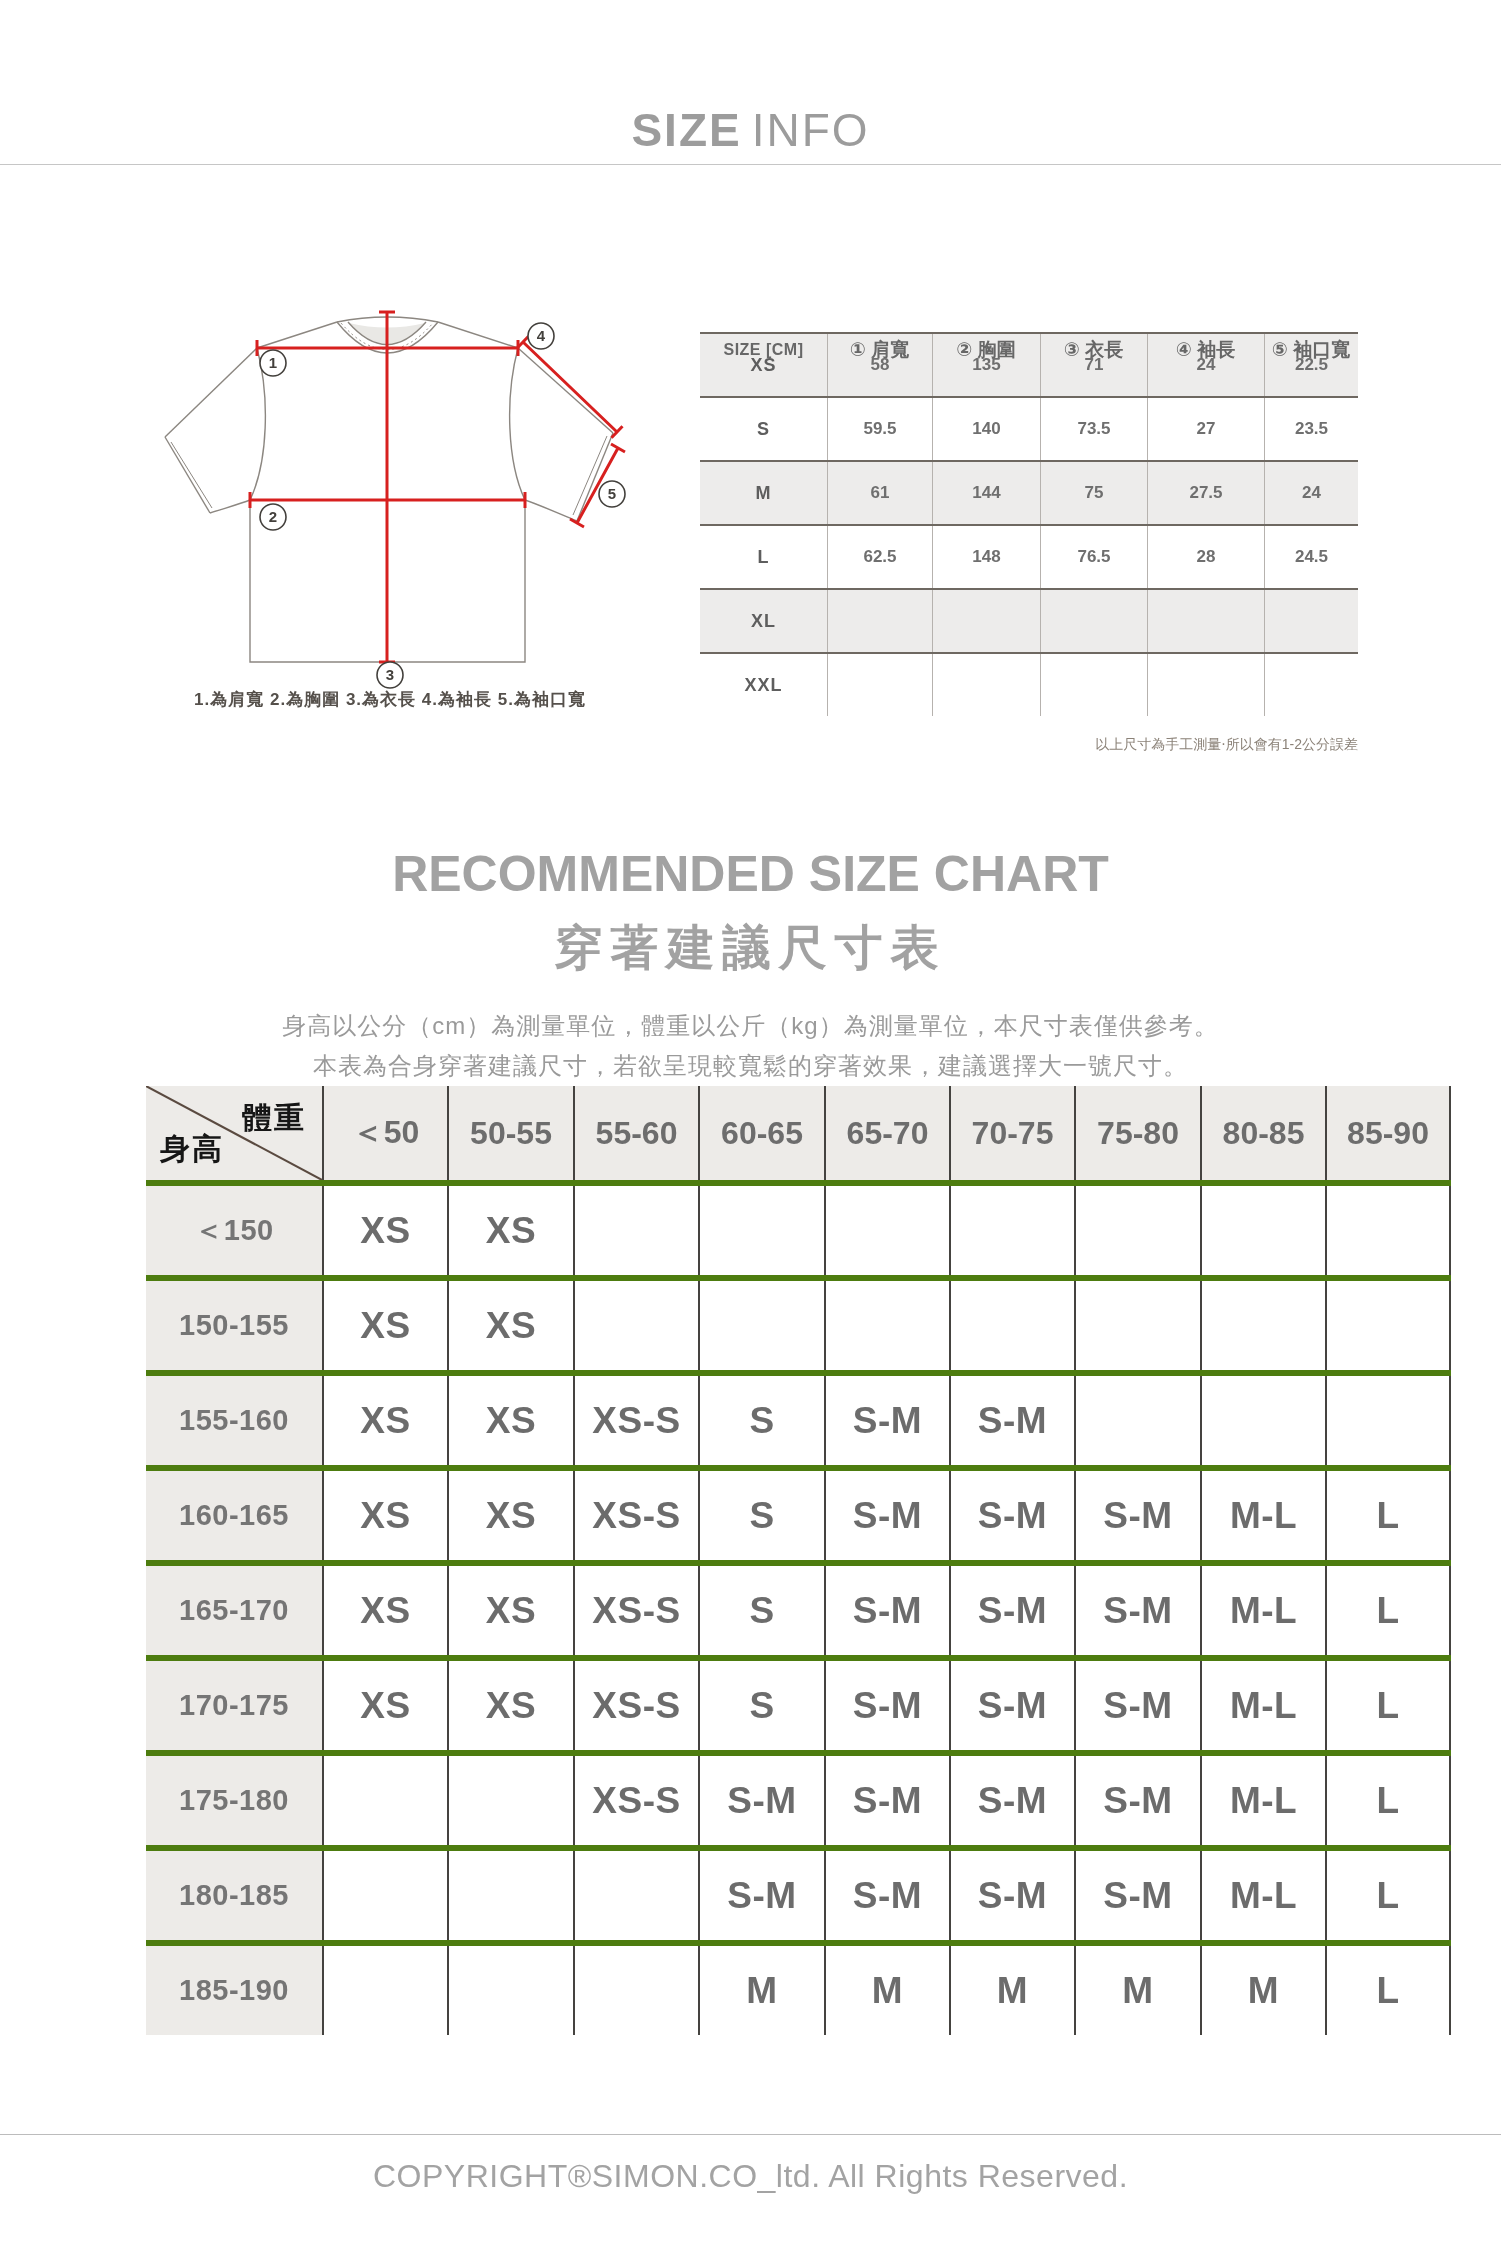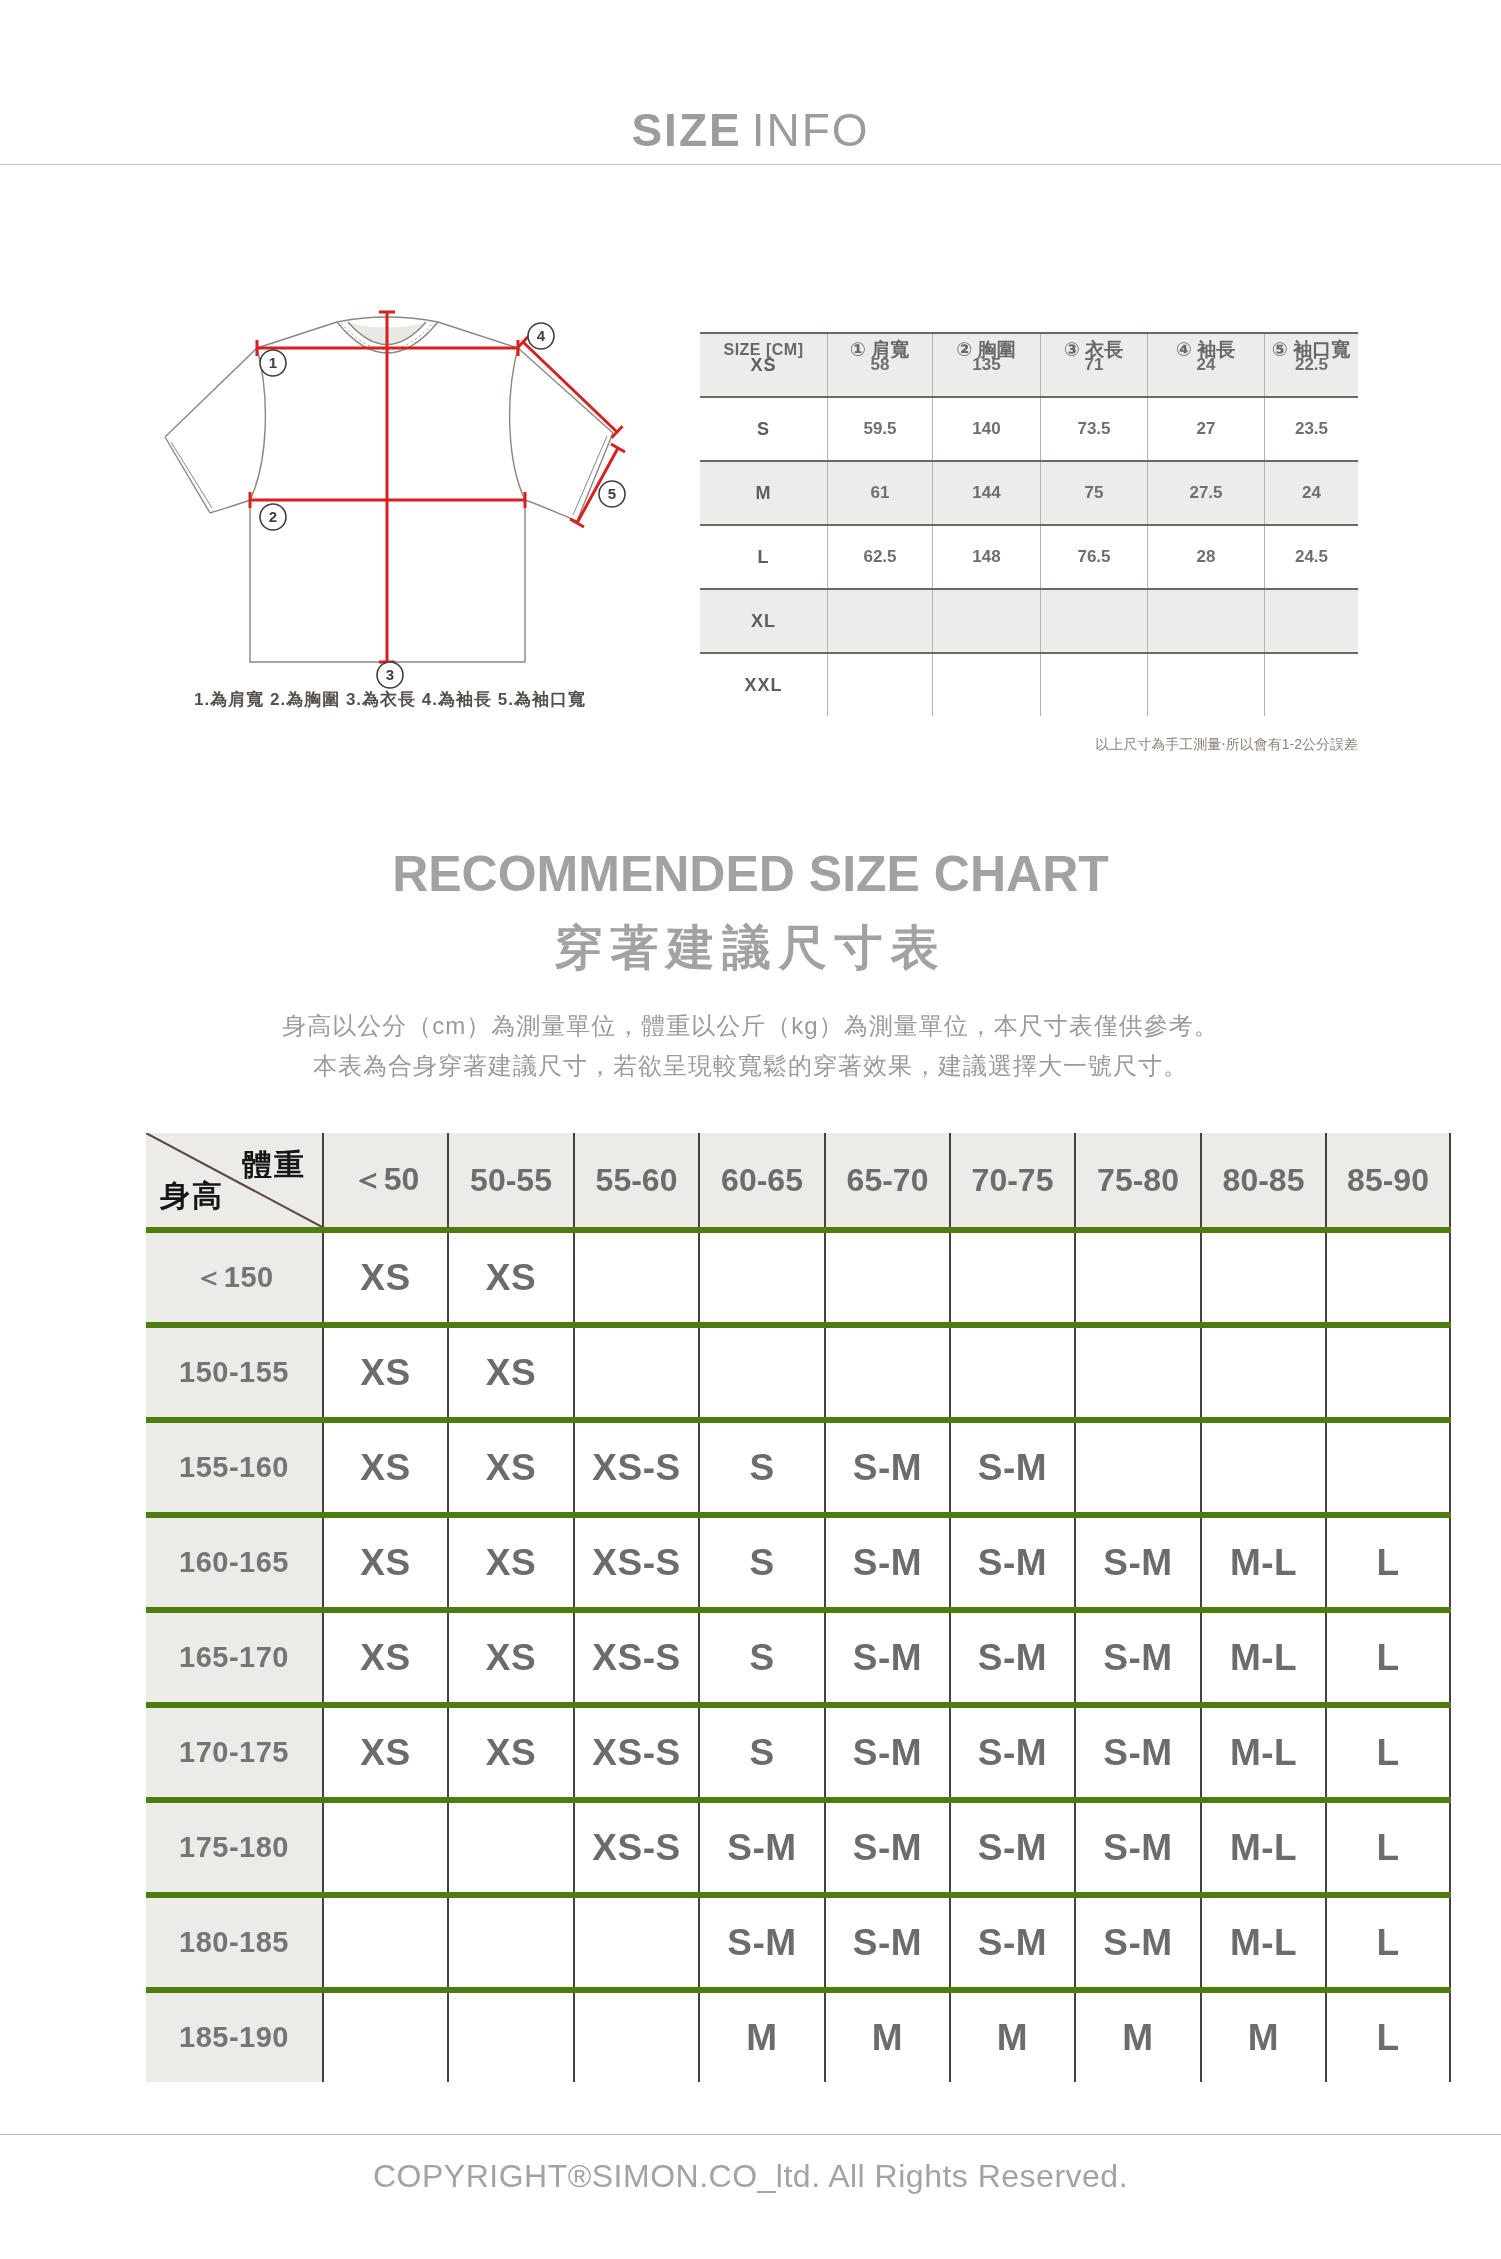--- a/index.html
+++ b/index.html
@@ -37,21 +37,21 @@
   .rec-title-en{position:absolute;top:845px;left:0;width:100%;text-align:center;
     font-size:50px;font-weight:700;color:#a2a2a2;letter-spacing:0px;}
   .rec-title-zh{position:absolute;top:916px;left:0;width:100%;text-align:center;
     font-size:48px;font-weight:600;color:#a2a2a2;letter-spacing:8px;}
   .rec-desc{position:absolute;left:0;width:100%;text-align:center;
     font-size:24px;color:#9a9a9a;font-weight:400;letter-spacing:1px;}
   .rec-desc.d1{top:1010px;}
   .rec-desc.d2{top:1050px;}
 
   
-  .rectable{position:absolute;left:100px;top:1133px;width:1305px;padding-left:46px;}
+  .rectable{position:absolute;left:100px;top:1086px;width:1305px;padding-left:46px;}
   .rt-row{display:grid;grid-template-columns:176px 125px 126px 125px 126px 125px 125px 126px 125px 126px;}
   .rt-header .rt-cell{height:94px;background:#edebe8;}
   .rt-datarow{border-top:6px solid #4d7c0f;}
   .rt-datarow .rt-cell{height:89px;}
   .rt-cell{display:flex;align-items:center;justify-content:center;font-weight:700;box-sizing:border-box;background:#fff;}
   .rt-cell + .rt-cell{border-left:2px solid #454340;}
   .rt-row .rt-cell:last-child{border-right:2px solid #454340;}
   .rt-colhead{font-size:32px;color:#6d6d6d;background:#edebe8 !important;}
   .rt-rowhead{font-size:29px;color:#757575;background:#edebe8 !important;letter-spacing:0.5px;}
   .rt-val{font-size:37px;color:#6c6c6c;letter-spacing:0.5px;}

